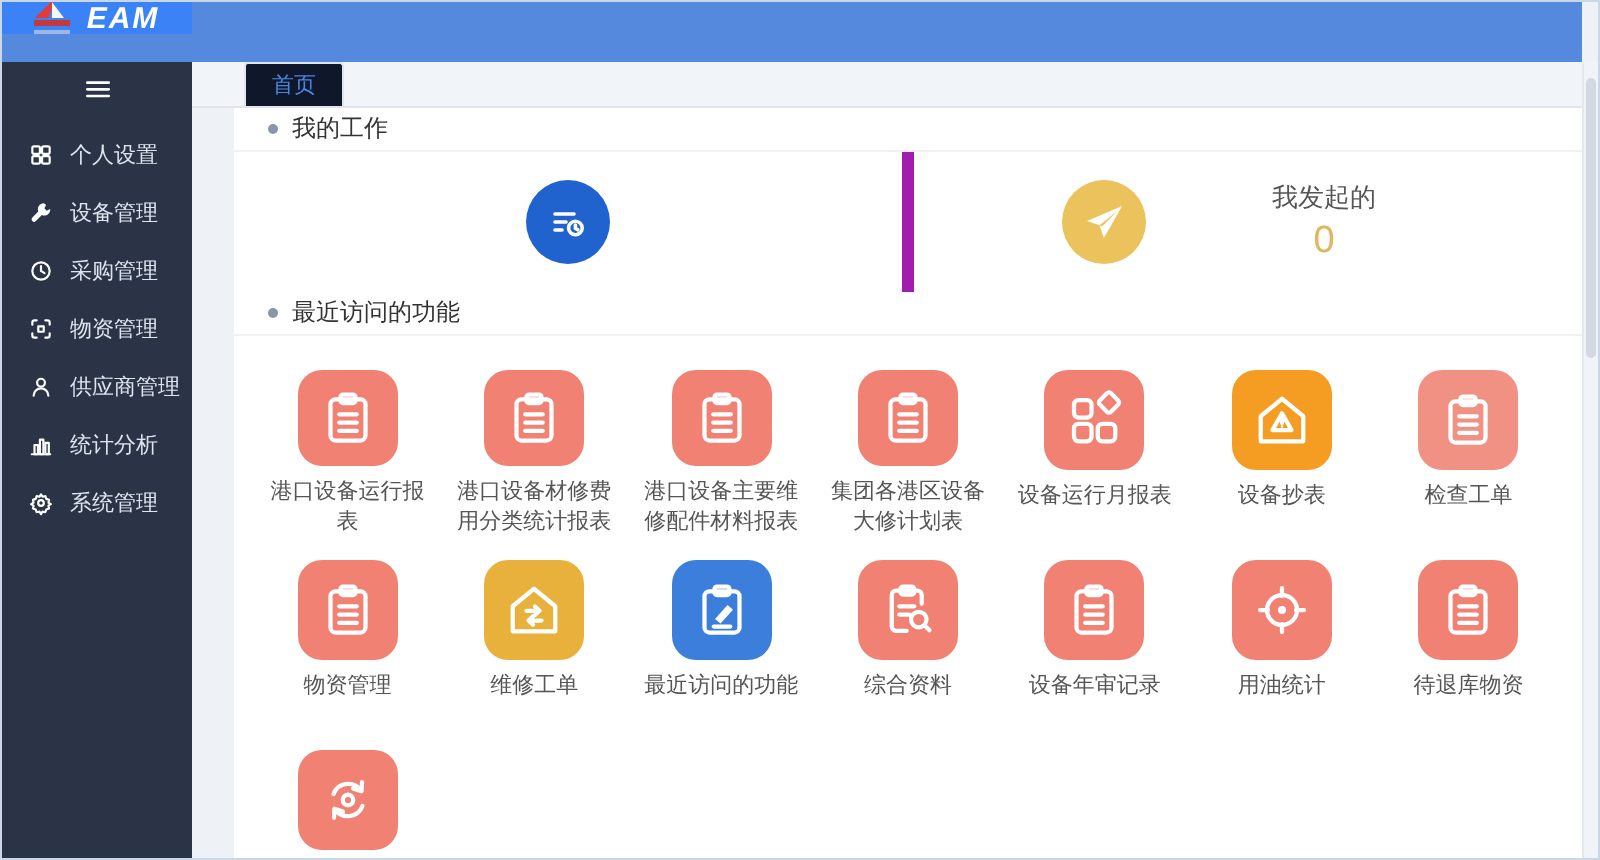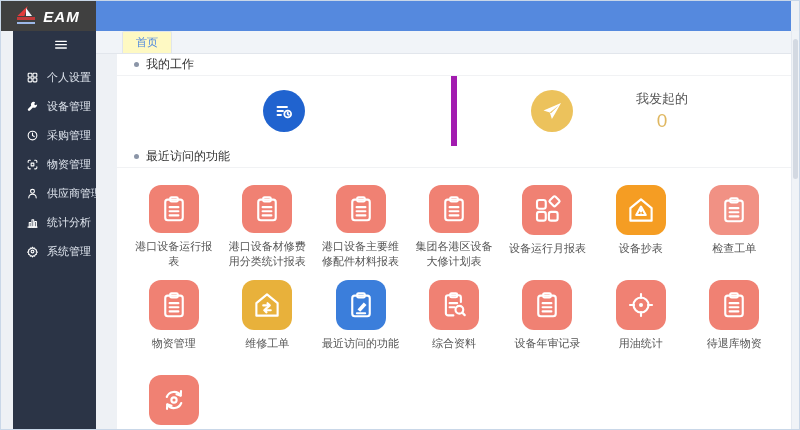--- a/index.html
+++ b/index.html
@@ -3,48 +3,48 @@
 <meta charset="utf-8">
 <style>
   * { margin:0; padding:0; box-sizing:border-box; }
   body { font-family:"Liberation Sans", sans-serif; background:#dde5ef; }
   .screen { position:relative; width:800px; height:430px; background:#eef1f5;
             border:1px solid #c9d7e8; overflow:hidden; }
 
   
   .header { position:absolute; left:0; top:0; right:8px; height:30px;
             background:#5589de; display:flex; }
-  .logo-box { width:95px; height:30px; background:#404040; display:flex;
+  .logo-box { width:95px; height:16px; background:#3b82f6; display:flex;
               align-items:center; justify-content:center; gap:6px; }
   .logo-mark { width:20px; height:22px; position:relative; }
   .logo-mark .sail1 { position:absolute; left:2px; top:1px; width:0; height:0;
       border-left:7px solid transparent; border-bottom:10px solid #e23b3b; transform:skewX(-18deg); }
   .logo-mark .sail2 { position:absolute; left:9px; top:3px; width:0; height:0;
       border-right:6px solid transparent; border-bottom:8px solid #f3f6fb; }
   .logo-mark .base { position:absolute; left:0; top:12px; width:18px; height:3px; background:#c23a3a; }
   .logo-mark .sub { position:absolute; left:0; top:17px; width:18px; height:2px; background:#9db8e8; }
   .app-title { color:#fff; font-size:15px; font-weight:bold; font-style:italic;
                letter-spacing:1px; }
 
   
-  .sidebar { position:absolute; left:12px; top:30px; width:95px; bottom:0;
+  .sidebar { position:absolute; left:0; top:30px; width:95px; bottom:0;
              background:#2b3446; }
   .menu-toggle { height:26px; display:flex; align-items:center; justify-content:center;
                  cursor:pointer; }
   .nav-list { margin-top:6px; }
   .nav-item { height:29px; display:flex; align-items:center; gap:8px;
               padding-left:13px; cursor:pointer; color:#dfe5ee; font-size:11px; }
   .nav-item svg { width:13px; height:13px; flex:0 0 13px; }
 
   
   .main { position:absolute; left:95px; top:30px; right:8px; bottom:0;
           display:flex; flex-direction:column; background:#eef1f5; }
   .tabbar { height:23px; background:#f1f4f8; border-bottom:1px solid #e2e6ec;
             display:flex; align-items:flex-end; padding-left:26px; }
-  .tab { font-size:11px; color:#4a86e0; background:#fef9c3;
+  .tab { font-size:11px; color:#4a86e0; background:#0f172a;
          border:1px solid #e0e5ec; border-bottom:none; border-radius:2px 2px 0 0;
          padding:3px 13px 3px; cursor:pointer; }
 
   .panel { background:#fff;margin-left:21px; }
   .sec-hd { height:22px; display:flex; align-items:center; gap:7px;
             padding-left:17px; font-size:12px; color:#333;
             border-bottom:1px solid #f1f2f4; }
   .sec-dot { width:5px; height:5px; border-radius:50%; background:#8b95a7; }
 
   .stats { display:flex; height:70px; }

